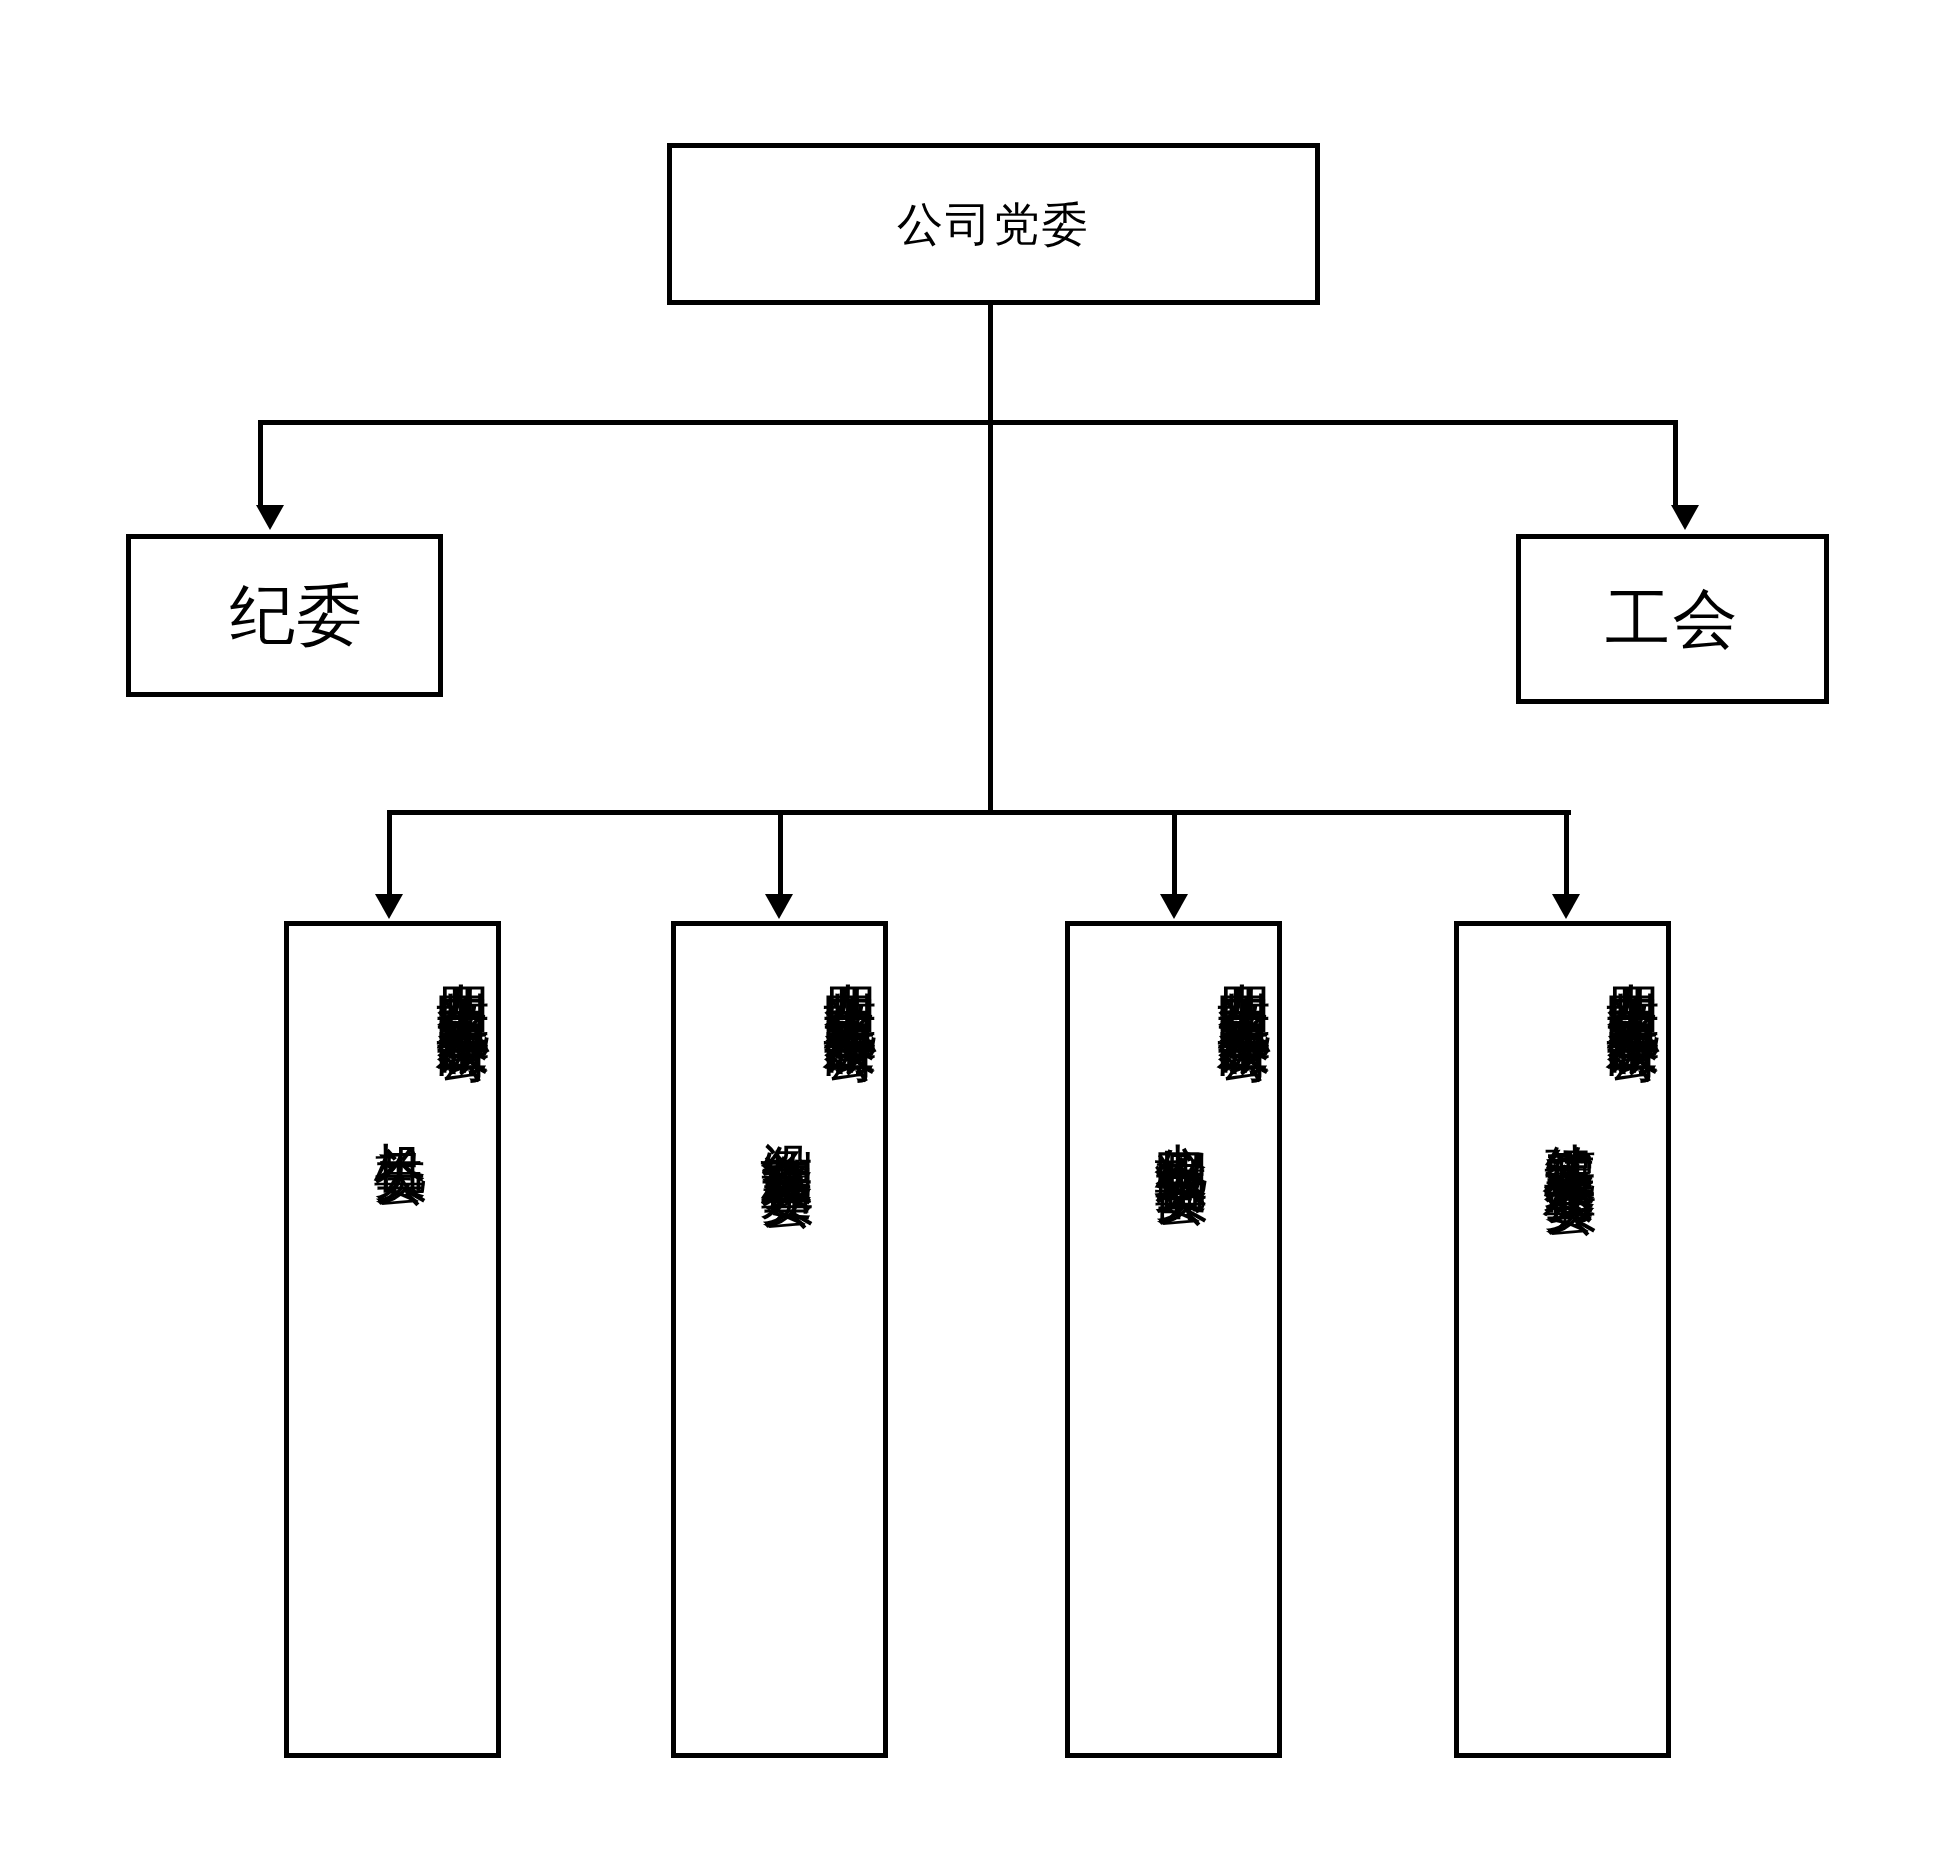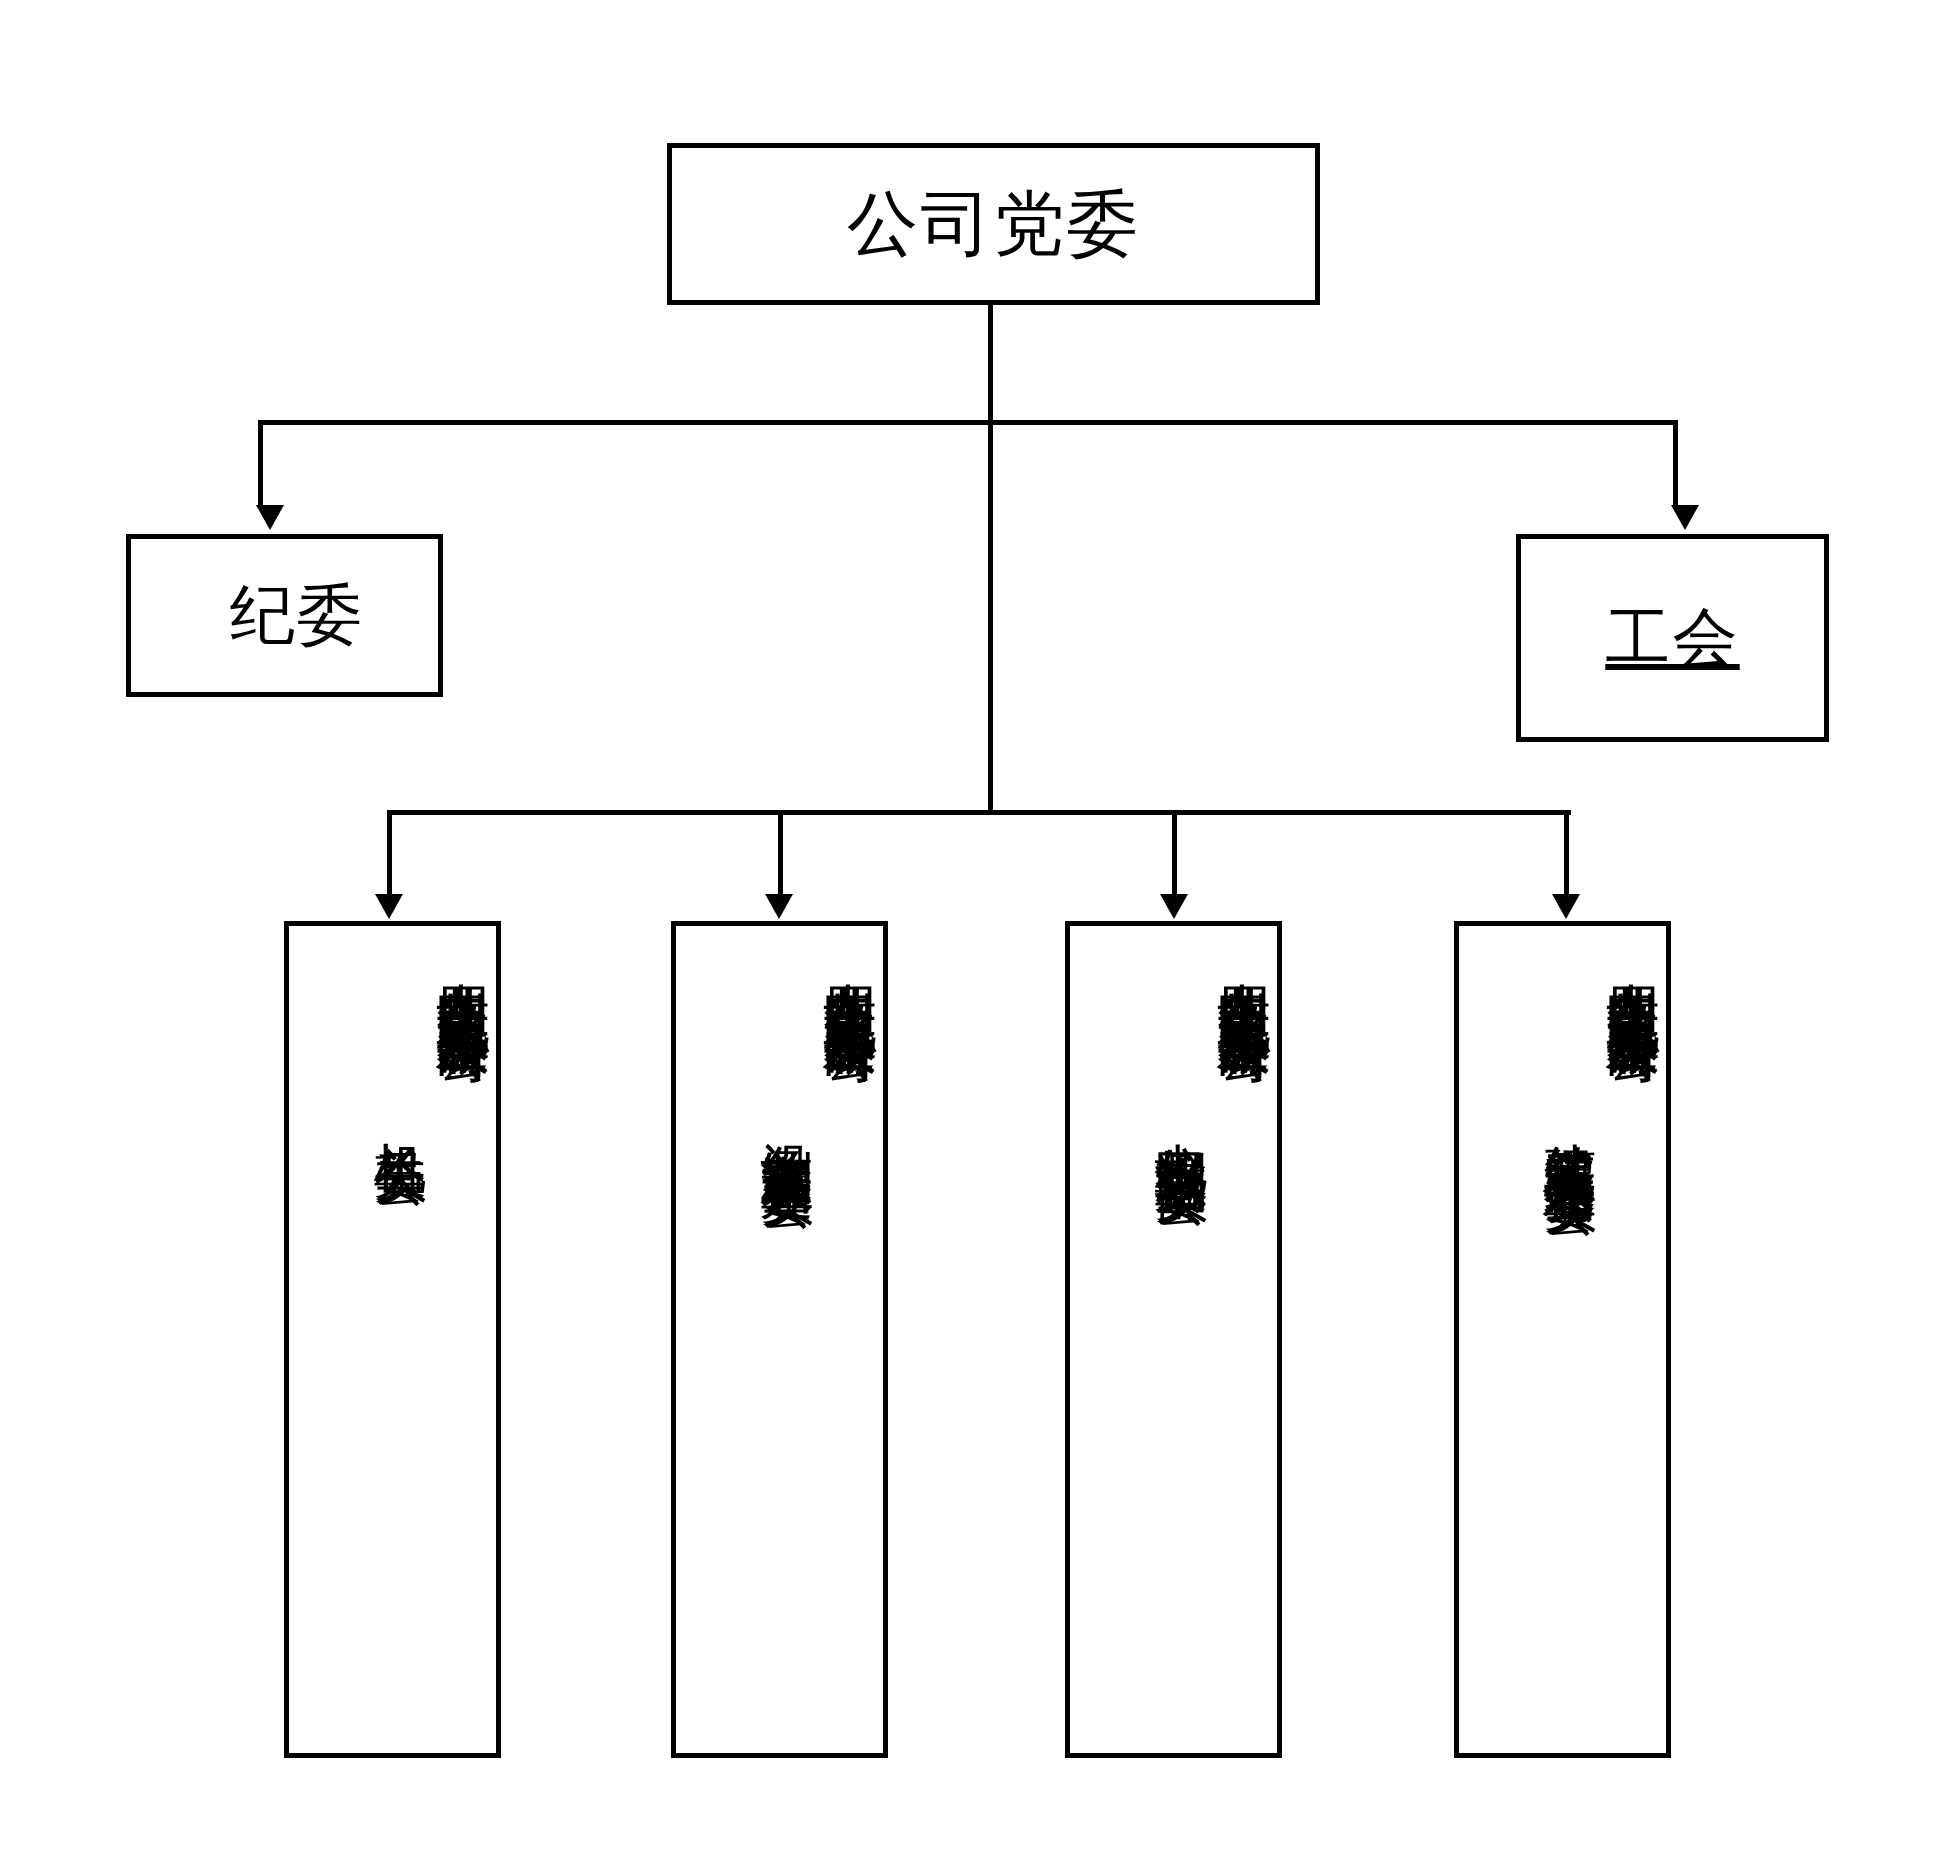--- a/index.html
+++ b/index.html
@@ -39,36 +39,35 @@
     text-align: center;
   }
 
   
   #node-root {
     left: 667px;
     top: 143px;
     width: 653px;
     height: 162px;
   }
-  #node-root .node-label-h { font-size: 71px; }
+  #node-root .node-label-h { font-size: 46px; }
 
   
   #node-discipline {
     left: 126px;
     top: 534px;
     width: 317px;
     height: 163px;
     padding-left: 25px;
   }
   #node-union {
     left: 1516px;
     top: 534px;
     width: 313px;
-    height: 208px;
-    text-decoration: underline;
+    height: 170px;
   }
 
   
   .leaf-box {
     position: absolute;
     box-sizing: border-box;
     background: #ffffff;
     border: 5px solid #000000;
     top: 921px;
     height: 837px;

